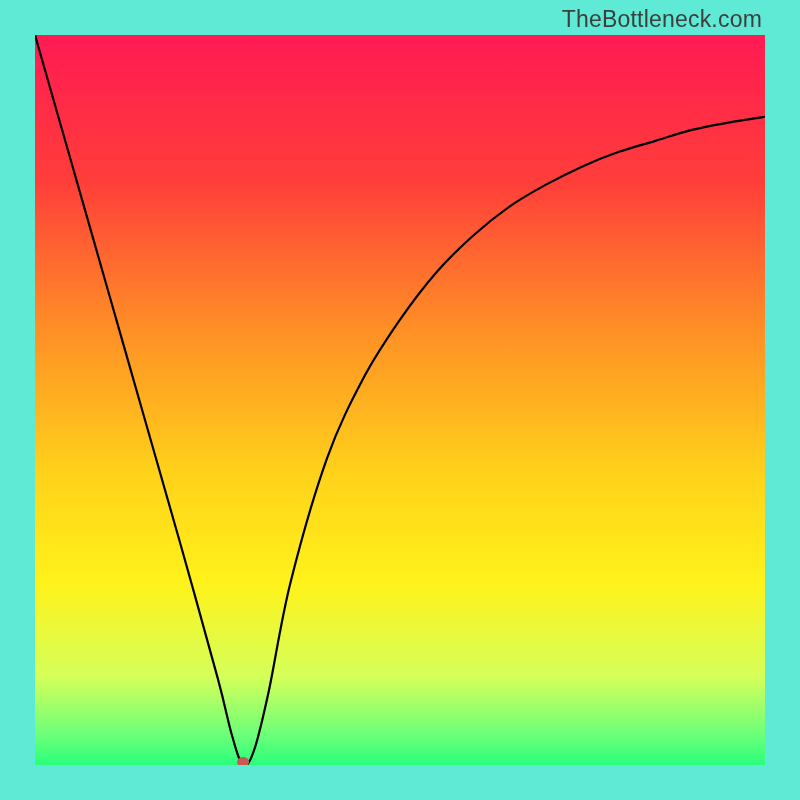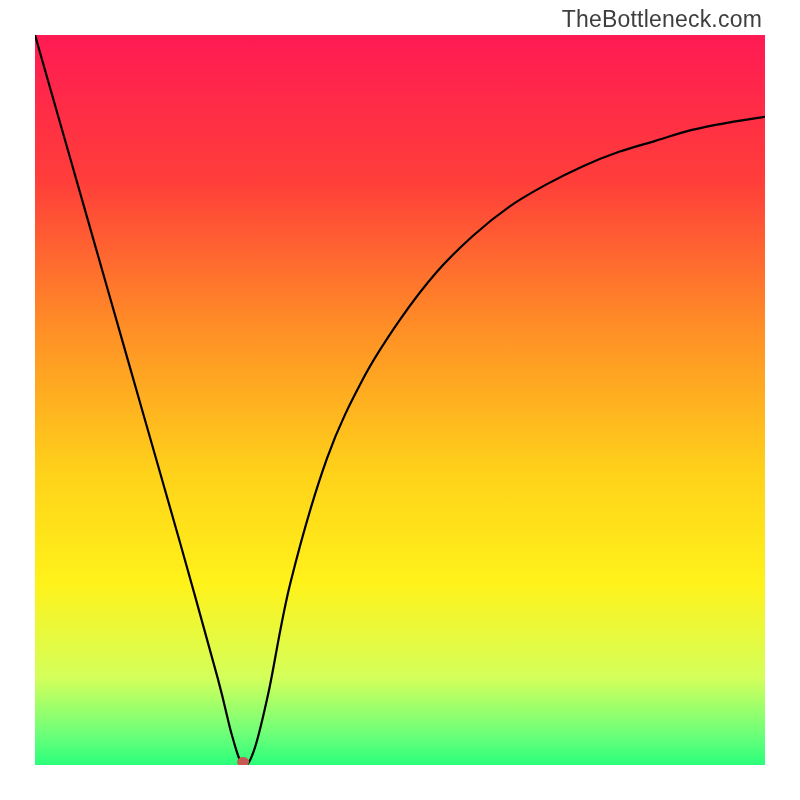--- a/index.html
+++ b/index.html
@@ -7,21 +7,21 @@
     padding: 0;
     width: 800px;
     height: 800px;
     background: #000;
     font-family: Arial, Helvetica, sans-serif;
   }
   .container {
     position: relative;
     width: 800px;
     height: 800px;
-    background: #ffffff;
+    background: #5eead4;
   }
   .plot-area {
     position: absolute;
     left: 35px;
     top: 35px;
     width: 730px;
     height: 730px;
     overflow: hidden;
   }
   .gradient-bg {

